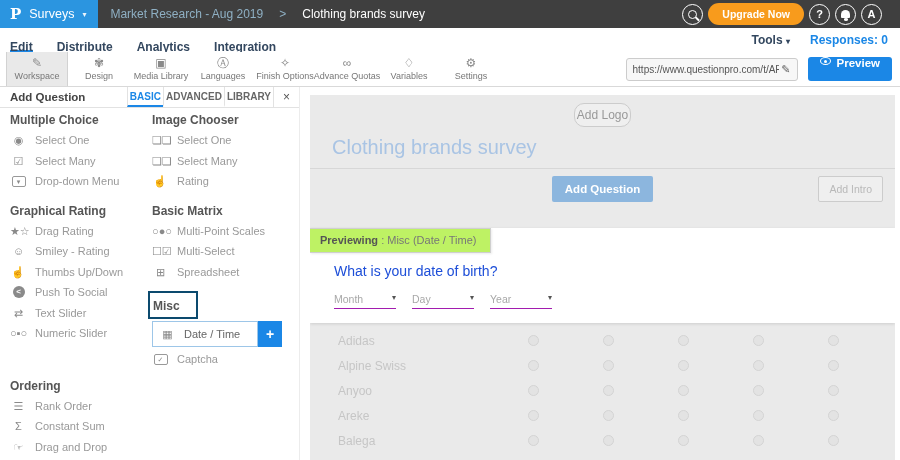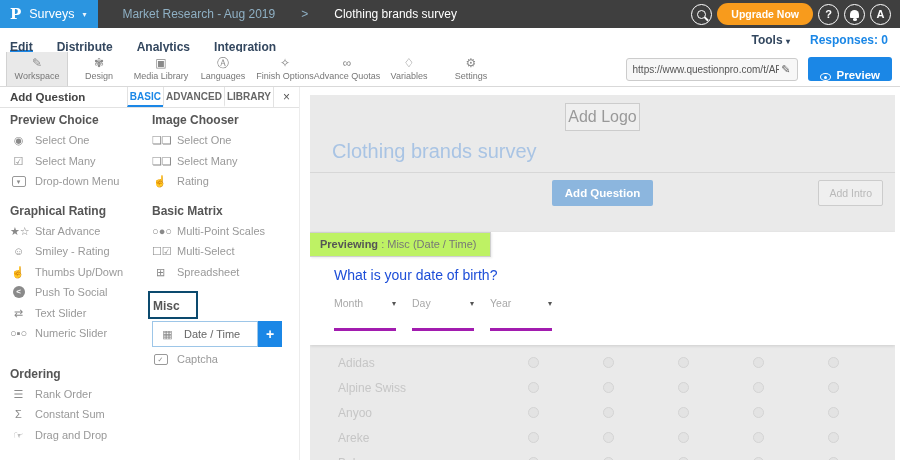--- a/index.html
+++ b/index.html
@@ -5,24 +5,24 @@
   *{box-sizing:border-box;margin:0;padding:0}
   html,body{width:900px;height:460px;overflow:hidden}
   body{font-family:"Liberation Sans",sans-serif;background:#fff}
   .app{width:900px;height:460px;display:flex;flex-direction:column}
 
   
   .topbar{height:28px;background:#3f3f3f;display:flex;align-items:center;flex:none;position:relative}
   .brand{background:#2b95e0;color:#fff;height:28px;display:flex;align-items:center;padding:0 12px 0 10px;gap:8px;font-size:12.5px;cursor:pointer}
   .logo-glyph{font-weight:bold;font-size:15px;font-family:"DejaVu Serif",serif}
   .brand .caret{font-size:8px;opacity:.9}
-  .crumbs{display:flex;align-items:center;gap:26px;margin-left:24px;font-size:12px}
+  .crumbs{display:flex;align-items:center;gap:16px;margin-left:12px;font-size:12px}
   .crumb1,.crumb-sep{color:#8fb0c4}
   .crumb2{color:#fff}
-  .topbar-right{position:absolute;right:9px;top:3px;display:flex;align-items:center;gap:5px}
+  .topbar-right{position:absolute;right:18px;top:3px;display:flex;align-items:center;gap:5px}
   .circle-btn{width:21px;height:21px;border:1px solid #fff;border-radius:50%;color:#fff;font-size:11px;font-weight:bold;display:flex;align-items:center;justify-content:center;cursor:pointer;background:transparent}
   .upgrade{background:#f89b1c;color:#fff;border:none;border-radius:11px;font-size:10.5px;font-weight:bold;padding:5px 14px;cursor:pointer}
   .mag{position:relative;width:9px;height:9px;border:1.5px solid #fff;border-radius:50%;display:inline-block}
   .mag::after{content:"";position:absolute;width:5px;height:1.5px;background:#fff;transform:rotate(45deg);right:-4px;bottom:-2px}
   .bellshape{width:9px;height:8px;background:#fff;border-radius:5px 5px 1px 1px;position:relative;display:inline-block}
   .bellshape::after{content:"";position:absolute;left:2.5px;bottom:-2.5px;width:4px;height:2.5px;background:#fff;border-radius:50%}
 
   
   .subnav{height:24px;display:flex;align-items:center;justify-content:space-between;padding:0 12px 0 10px;flex:none;background:#fff}
   .nav-left{display:flex;align-items:center;height:100%}
@@ -36,62 +36,62 @@
   
   .toolbar{height:35px;border-bottom:1px solid #d9d9d9;display:flex;align-items:stretch;padding-left:6px;position:relative;flex:none;background:#fff}
   .tool{width:62px;display:flex;flex-direction:column;align-items:center;justify-content:center;gap:2px;cursor:pointer}
   .tool .tglyph{font-size:12px;color:#8a8a8a;line-height:12px}
   .tool .tlabel{font-size:9px;color:#777;white-space:nowrap}
   .tool.active{background:#e9e9e9;border-left:1px solid #d2d2d2;border-right:1px solid #d2d2d2}
   .toolbar-right{position:absolute;right:8px;top:5px;display:flex;gap:10px;align-items:center}
   .urlbox{display:flex;align-items:center;border:1px solid #ccc;background:#f7f7f7;border-radius:3px;height:23px;padding:0 6px;width:172px;justify-content:space-between}
   .urlbox input{border:none;background:transparent;font-size:10px;color:#555;width:146px;outline:none;font-family:"Liberation Sans",sans-serif}
   .pencil{font-size:11px;color:#666;cursor:pointer}
-  .preview-btn{background:#1b87e6;color:#fff;border:none;border-radius:3px;height:24px;padding:0 12px;font-size:11.5px;font-weight:bold;display:flex;align-items:flex-end;gap:6px;cursor:pointer}
+  .preview-btn{background:#1b87e6;color:#fff;border:none;border-radius:3px;height:24px;padding:0 12px;font-size:11.5px;font-weight:bold;display:flex;align-items:flex-start;gap:6px;cursor:pointer}
   .eye{width:11px;height:8px;border:1px solid #fff;border-radius:50%;position:relative;display:inline-block}
   .eye::after{content:"";position:absolute;left:3px;top:1.5px;width:3px;height:3px;background:#fff;border-radius:50%}
 
   
   .workarea{flex:1;min-height:0;display:flex}
   .panel{width:300px;flex:none;background:#fff;border-right:1px solid #ececec}
   .panel-head{height:21px;display:flex;align-items:stretch;border-bottom:1px solid #e2e2e2}
   .panel-title{font-size:11.5px;font-weight:700;color:#444;padding:0 10px;flex:1;display:flex;align-items:center}
   .ptab{font-size:10px;font-weight:700;color:#666;padding:0 2px;display:flex;align-items:center;border-left:1px solid #e2e2e2;cursor:pointer;border-bottom:2px solid transparent}
   .ptab.active{color:#1b87e6;border-bottom:2px solid #1b87e6}
   .panel-close{width:26px;display:flex;align-items:center;justify-content:center;color:#555;border-left:1px solid #e2e2e2;font-size:12px;cursor:pointer}
   .panel-cols{display:flex;padding:2px 0 0 10px}
   .pcol{width:142px}
   .psec{margin-bottom:9px}
-  #pcol1 .psec:nth-child(3){margin-top:20px}
+  #pcol1 .psec:nth-child(3){margin-top:32px}
   .psec-heading{font-size:12px;font-weight:700;color:#555;height:20px;line-height:20px}
   .psec-heading.annotated{display:inline-block;border:2px solid #0c4a6e;padding:4px 16px 0 3px;margin-left:-4px;height:28px;line-height:18px}
   .pitem{display:flex;align-items:center;gap:8px;height:20.5px;font-size:11px;color:#999;cursor:pointer}
   .pglyph{width:17px;flex:none;text-align:center;color:#8a8a8a;font-size:11px;line-height:12px}
   .pglyph.boxed{border:1px solid #999;font-size:7px;height:11px;line-height:9px;border-radius:2px;width:14px;margin:0 1.5px}
   .pglyph.circled{background:#8a8a8a;color:#fff;border-radius:50%;width:12px;height:12px;line-height:12px;font-size:8px;font-weight:bold;margin:0 2.5px}
   .sel-row{display:flex;align-items:stretch;height:26px;margin:2px 0;cursor:pointer}
   .sel-box{display:flex;align-items:center;gap:8px;border:1px solid #9dc6e8;background:#fff;width:106px;padding:0 4px 0 6px;font-size:11px;color:#666}
   .plusbtn{width:24px;background:#1b87e6;color:#fff;font-weight:bold;display:flex;align-items:center;justify-content:center;font-size:14px;cursor:pointer}
 
   
   .main{flex:1;background:#fff;display:flex;flex-direction:column;min-width:0}
   .canvas{margin:8px 5px 0 10px;background:#eaeaea;flex:1;overflow:hidden}
   .canvas-head{border-bottom:1px solid #d7d7d7;padding-top:8px}
-  .add-logo{display:block;margin:0 auto;background:#efefef;border:1px solid #ccc;color:#999;font-size:16px;padding:4px 2px;border-radius:0;cursor:pointer;font-family:"Liberation Sans",sans-serif}
+  .add-logo{display:block;margin:0 auto;background:#efefef;border:1px solid #ccc;color:#999;font-size:12px;padding:4px 2px;border-radius:10px;cursor:pointer;font-family:"Liberation Sans",sans-serif}
   .survey-title{color:#a9c4e4;font-size:20px;padding:9px 0 9px 22px;cursor:text}
   .action-row{height:40px;position:relative;display:flex;align-items:center;justify-content:center}
   .add-question{background:#8cb6de;color:#fff;border:none;font-size:11.5px;font-weight:bold;padding:7px 13px;border-radius:2px;cursor:pointer}
   .add-intro{position:absolute;right:12px;background:#efefef;border:1px solid #ccc;color:#b9b9b9;font-size:10.5px;padding:6px 10px;border-radius:2px;cursor:pointer}
   .preview-card{margin-top:19px;background:#fff;min-height:88px;box-shadow:0 1px 3px rgba(0,0,0,.12)}
   .preview-tab{display:inline-block;border:1px solid #cfcfcf;border-left:none;background:#bef264;padding:5px 14px 6px 10px;font-size:11px;color:#777;box-shadow:1px 1px 2px rgba(0,0,0,.08)}
   .preview-tab b{color:#555}
   .preview-body{padding:6px 0 14px 24px}
   .q-text{font-size:14px;color:#1d4ed8;margin:4px 0 14px}
   .date-row{display:flex;gap:16px}
-  .dsel{display:flex;align-items:center;justify-content:space-between;width:62px;border-bottom:3px solid #a21caf;font-size:10.5px;color:#a8a8a8;padding-bottom:19px;cursor:pointer}
+  .dsel{display:flex;align-items:flex-start;justify-content:space-between;width:62px;border-bottom:1px solid #a21caf;font-size:10.5px;color:#a8a8a8;padding-bottom:3px;cursor:pointer}
   .dsel .dcaret{color:#555;font-size:8px}
   .matrix{margin-top:5px}
   .mrow{display:flex;align-items:center;height:25px}
   .mlabel{flex:0 0 186px;padding-left:28px;font-size:12px;color:#c6c6c6}
   .mcell{width:75px;flex:none;display:flex;justify-content:center}
   .radio{width:11px;height:11px;border-radius:50%;background:#e3e3e3;border:1px solid #d4d4d4}
 </style>
 </head>
 <body>
 
@@ -189,39 +189,39 @@
         <div style="display:flex" id="panel-tabs">
             <span class="ptab active">BASIC</span>
             <span class="ptab">ADVANCED</span>
             <span class="ptab">LIBRARY</span>
           </div>
         <span class="panel-close">×</span>
       </div>
       <div class="panel-cols">
         <div class="pcol" id="pcol1">
             <div class="psec">
-              <div class="psec-heading">Preview Choice</div>
+              <div class="psec-heading">Multiple Choice</div>
               <div class="pitem">
                 <span class="pglyph">◉</span>
                 <span>Select One</span>
               </div>
               <div class="pitem">
                 <span class="pglyph">☑</span>
                 <span>Select Many</span>
               </div>
               <div class="pitem">
                 <span class="pglyph boxed">▾</span>
                 <span>Drop-down Menu</span>
               </div>
             </div>
             <div class="psec">
               <div class="psec-heading">Graphical Rating</div>
               <div class="pitem">
                 <span class="pglyph">★☆</span>
-                <span>Star Advance</span>
+                <span>Drag Rating</span>
               </div>
               <div class="pitem">
                 <span class="pglyph">☺</span>
                 <span>Smiley - Rating</span>
               </div>
               <div class="pitem">
                 <span class="pglyph">☝</span>
                 <span>Thumbs Up/Down</span>
               </div>
               <div class="pitem">

